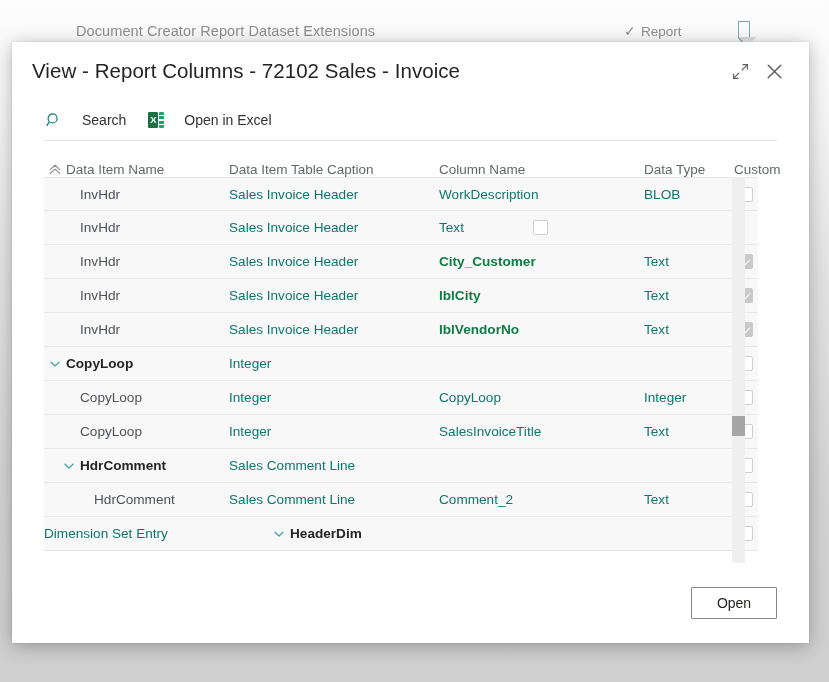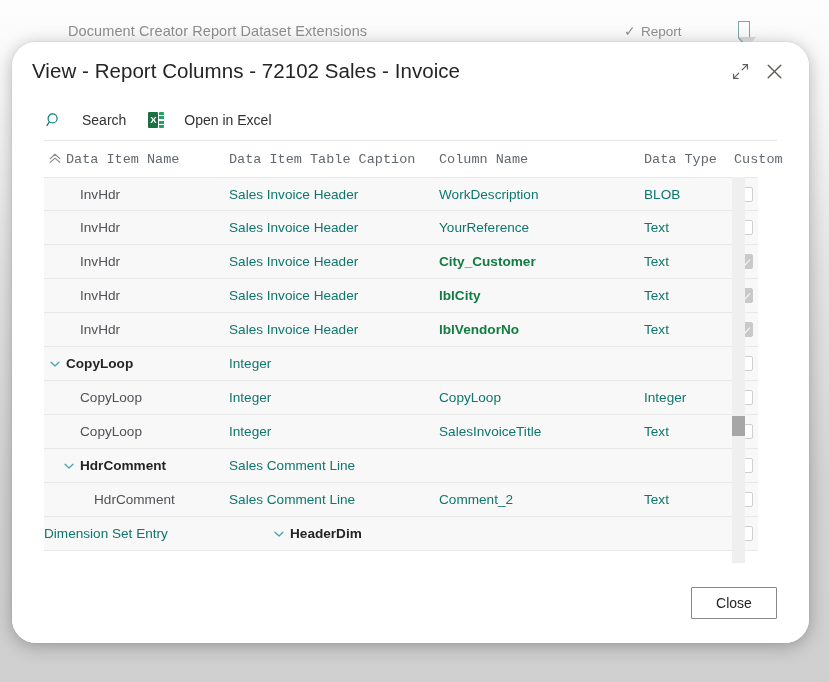--- a/index.html
+++ b/index.html
@@ -24,21 +24,21 @@
   #bg-topbar {
     position: absolute;
     left: 0; top: 0;
     width: 829px; height: 46px;
     display: flex;
     align-items: center;
     background: transparent;
   }
   .bg-breadcrumb {
     position: absolute;
-    left: 68px; top: 23px;
+    left: 76px; top: 23px;
     font-size: 14.5px;
     color: #8e8e8e;
     letter-spacing: 0.1px;
     white-space: nowrap;
   }
   .bg-saved {
     position: absolute;
     left: 641px; top: 24px;
     font-size: 13.5px;
     color: #8e8e8e;
@@ -82,21 +82,20 @@
   #dialog {
     position: absolute;
     left: 12px; top: 42px;
     width: 797px;
     height: 601px;
     background: #ffffff;
     box-shadow: 0 3px 18px rgba(0,0,0,0.28), 0 0 2px rgba(0,0,0,0.12);
     display: flex;
     flex-direction: column;
     overflow: hidden;
-    border-radius: 24px;
   }
 
   
   #dialog-titlebar {
     height: 58px;
     flex: 0 0 58px;
     display: flex;
     align-items: center;
     padding: 0 18px 0 20px;
     box-sizing: border-box;
@@ -196,26 +195,25 @@
     background: #ffffff;
   }
   #grid {
     position: relative;
     width: 100%;
     height: 100%;
   }
 
   #grid-header {
     display: flex;
-    align-items: center;
+    align-items: flex-end;
     height: 36px;
     box-sizing: border-box;
     background: #ffffff;
     padding-right: 19px;
-    font-family: Liberation Mono, monospace;
   }
   #grid-header .hcell {
     font-size: 13.5px;
     color: #62686d;
     white-space: nowrap;
     overflow: hidden;
     display: flex;
     align-items: center;
   }
   .sort-chevron {
@@ -461,21 +459,20 @@
             </div>
           </div>
           <div class="row">
             <div class="cell c-name">
               <div class="name-inner ind-1">
                 <span class="expander blank"></span>
                 <span>InvHdr</span>
               </div>
             </div>
             <div class="cell c-cap">Sales Invoice Header</div>
-            <div class="cell c-col">YourReference</div>
             <div class="cell c-type">Text</div>
             <div class="cell c-custom">
               <span class="chk"></span>
             </div>
           </div>
           <div class="row">
             <div class="cell c-name">
               <div class="name-inner ind-1">
                 <span class="expander blank"></span>
                 <span>InvHdr</span>
@@ -615,16 +612,16 @@
         </div>
 
       <div id="vscroll">
         <div id="vscroll-thumb" style="top: 62%; height: 5%;"></div>
       </div>
 
     </div>
   </div>
 
   <div id="dialog-footer">
-    <button id="close-button">Close</button>
+    <button id="close-button">Open</button>
   </div>
 
 </div>
 
 </body></html>

